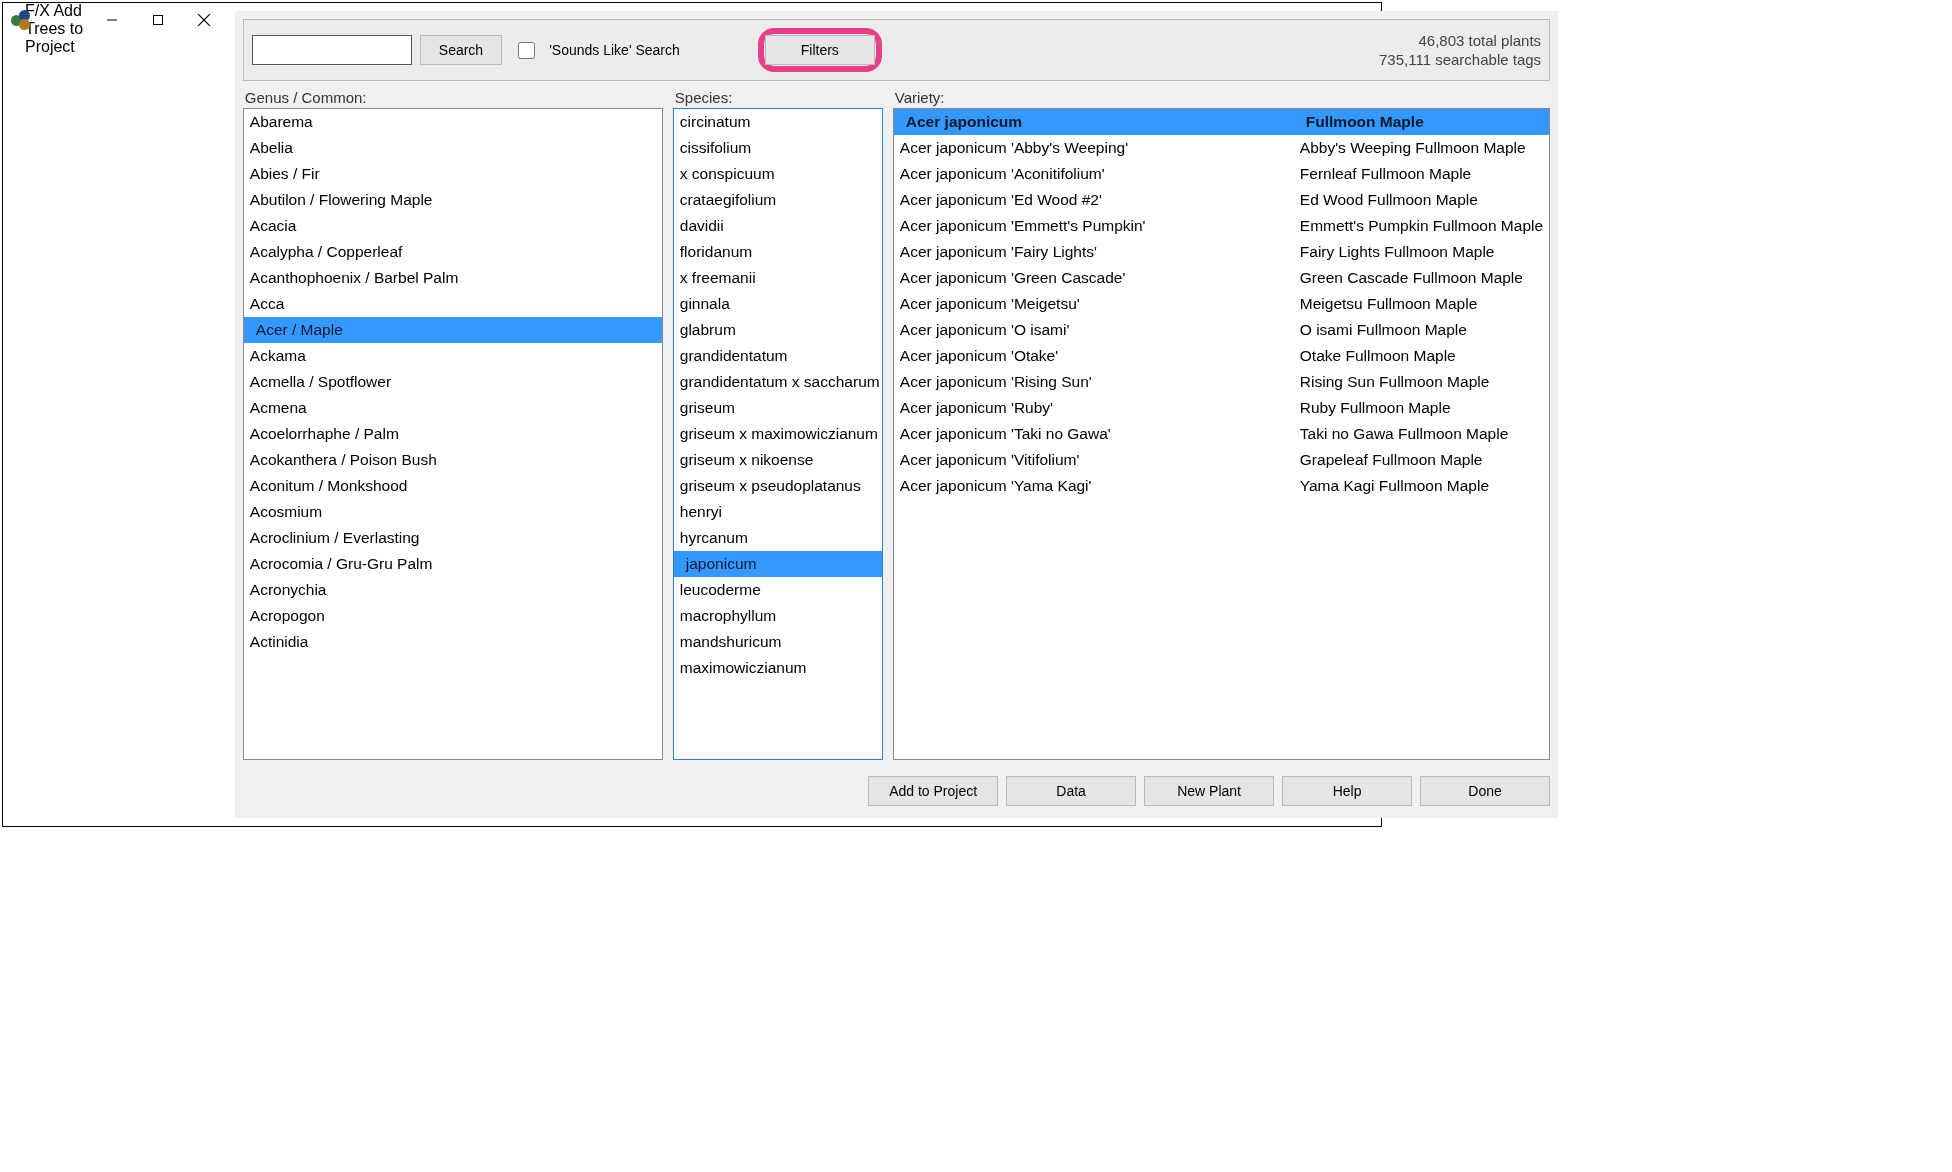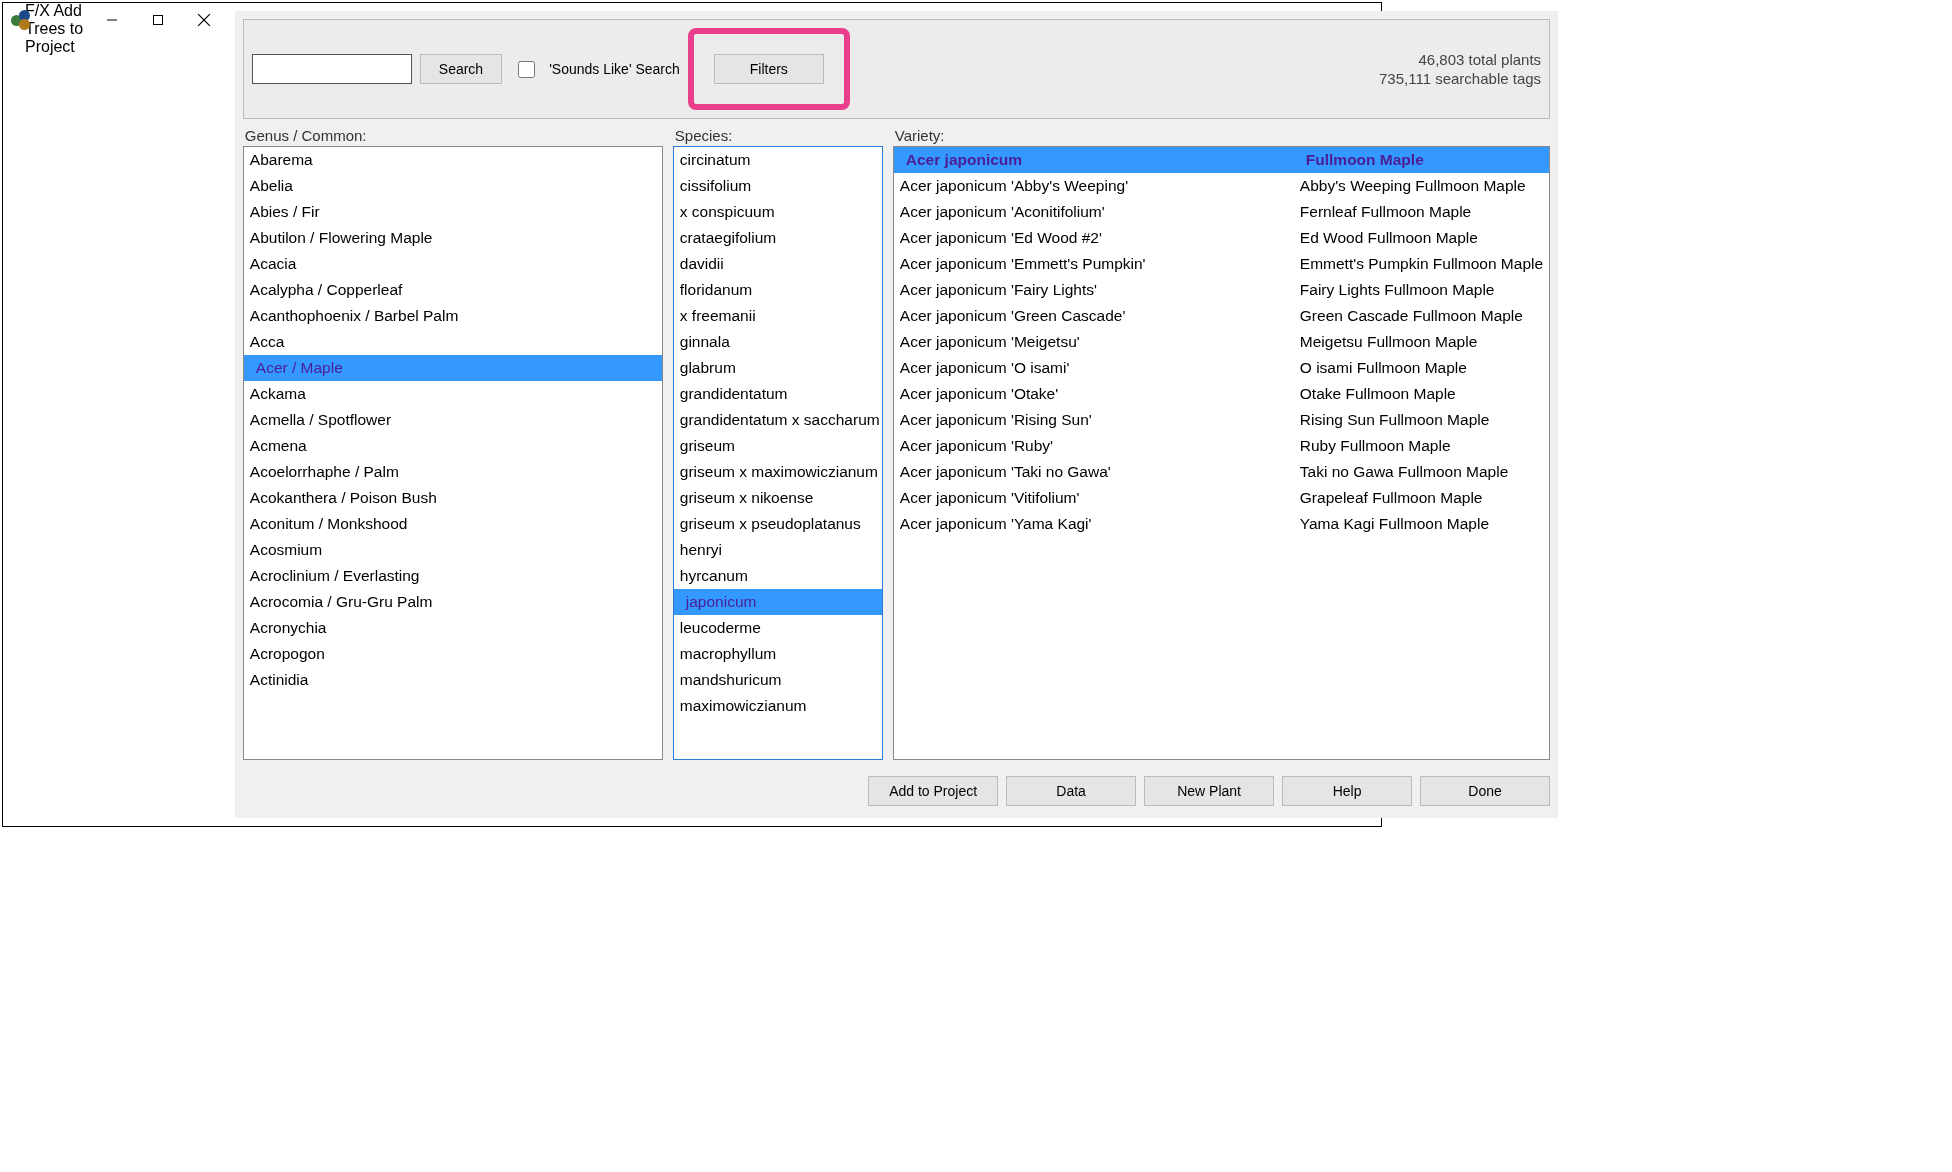--- a/index.html
+++ b/index.html
@@ -80,23 +80,24 @@
   cursor: pointer;
 }
 .checkbox-wrap {
   display: flex;
   align-items: center;
   gap: 14px;
   margin-left: 8px;
 }
 .checkbox-wrap input { width: 17px; height: 17px; }
 .filter-wrap {
+  margin-left: 70px;
   border: 6px solid #e83e8c;
-  border-radius: 8px;
-  padding: 20px;
+  border-radius: 16px;
+  padding: 1px;
 }
 .filter-wrap .btn { width: 110px; }
 .stats {
   margin-left: auto;
   text-align: right;
   font-size: 15px;
   line-height: 1.3;
   color: #444;
 }
 .columns {
@@ -130,21 +131,21 @@
 .list-item {
   padding: 1px 6px;
   font-size: 15.5px;
   line-height: 1.55;
   white-space: nowrap;
   overflow: hidden;
   cursor: default;
 }
 .list-item.selected {
   background: #3399ff;
-  color: #4c1d95;
+  color: #0f172a;
   padding-left: 12px;
 }
 .variety-item {
   display: flex;
 }
 .variety-item .latin { flex: 0 0 400px; overflow:hidden; }
 .variety-item .common { flex: 1; overflow:hidden; }
 .variety-item.selected { font-weight: 600; }
 .footer {
   display: flex;

